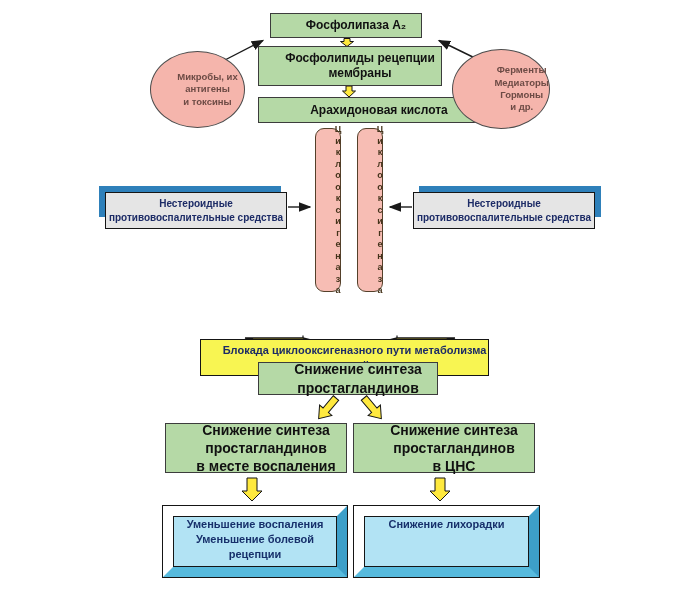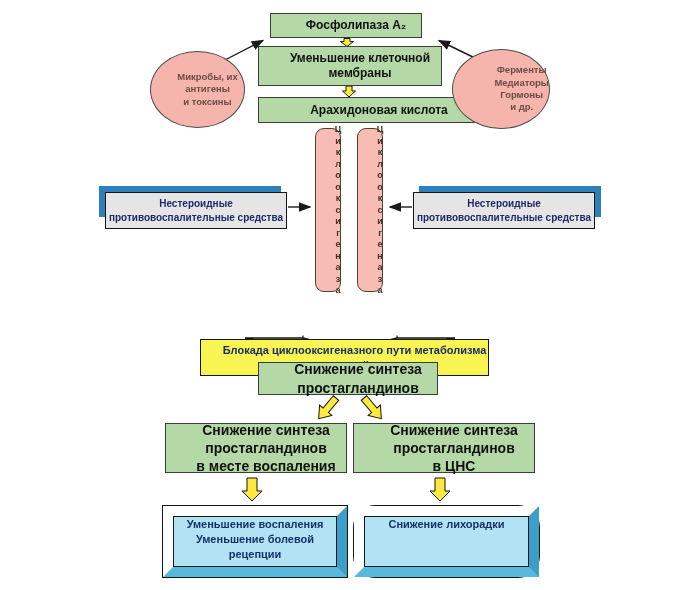--- a/index.html
+++ b/index.html
@@ -53,21 +53,21 @@
 
     <polygon points="247,478 257,478 257,491 262,491 252,501 242,491 247,491" fill="#ffe93e" stroke="#151515" stroke-width="1"></polygon>
     <polygon points="435,478 445,478 445,491 450,491 440,501 430,491 435,491" fill="#ffe93e" stroke="#151515" stroke-width="1"></polygon>
   </svg>
 
   <div class="node green" style="left:270px;top:13px;width:152px;height:25px;">
     <span class="txt">Фосфолипаза А₂</span>
   </div>
 
   <div class="node green" style="left:258px;top:46px;width:184px;height:40px;">
-    <span class="txt">Уменьшение клеточной
+    <span class="txt">Фосфолипиды рецепции
 мембраны</span>
   </div>
 
   <div class="node green" style="left:258px;top:97px;width:222px;height:26px;">
     <span class="txt">Арахидоновая кислота</span>
   </div>
 
   <div class="node ellipse" style="left:150px;top:51px;width:95px;height:77px;">
     <span class="txt">Микробы, их
 антигены
@@ -130,21 +130,21 @@
   <div class="bevel-outer" style="left:162px;top:505px;width:186px;height:73px;">
     <div class="bevel">
       <div class="bevel-inner">
         <span class="txt">Уменьшение воспаления
 Уменьшение болевой
 рецепции</span>
       </div>
     </div>
   </div>
 
-  <div class="bevel-outer" style="left:353px;top:505px;width:187px;height:73px;border-radius:22px;">
+  <div class="bevel-outer" style="left:353px;top:505px;width:187px;height:73px;">
     <div class="bevel">
       <div class="bevel-inner">
         <span class="txt">Снижение лихорадки</span>
       </div>
     </div>
   </div>
 
 </div>
 
 </body></html>

